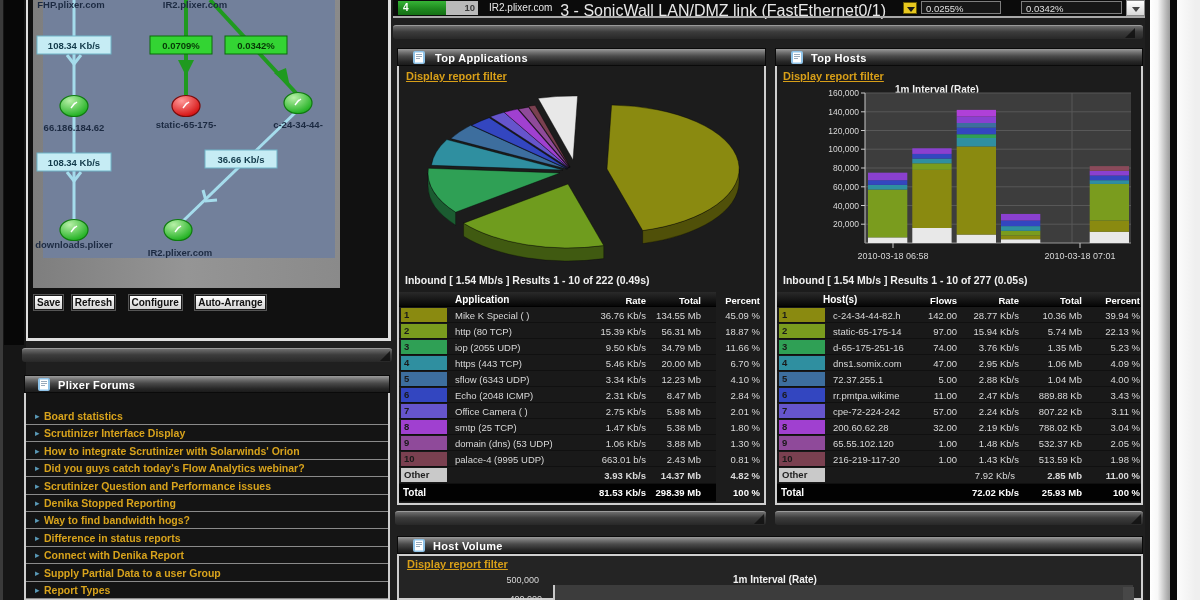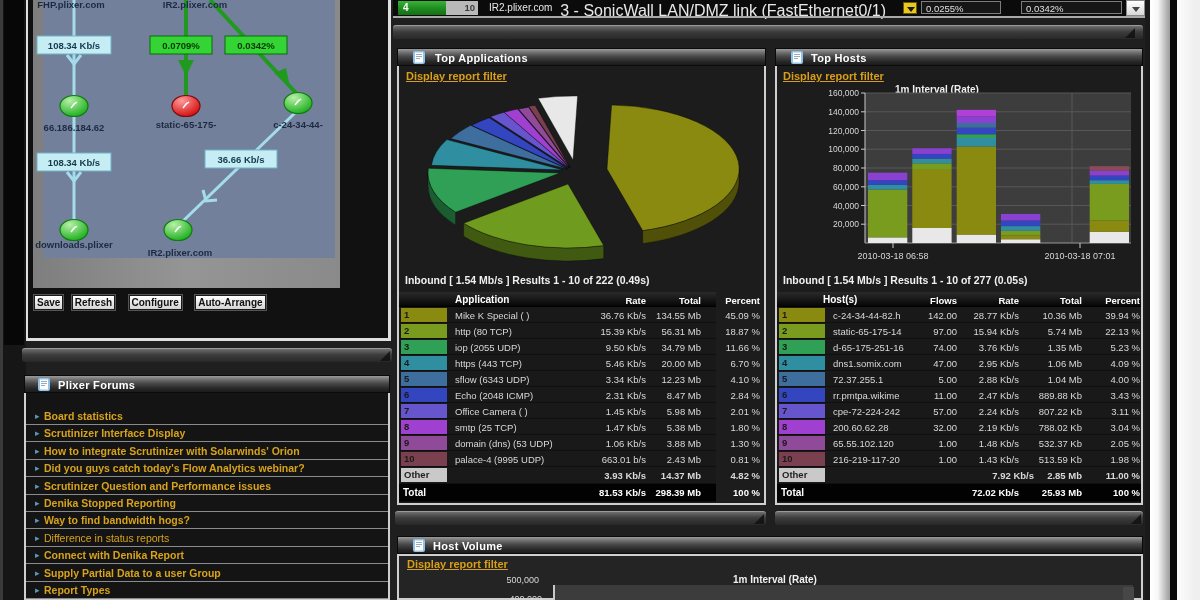--- a/index.html
+++ b/index.html
@@ -174,21 +174,21 @@
       <div style="position:absolute; left:0; right:0; top:102px; height:17px; border-bottom:1px solid #8a8a8a;">
         <span style="position:absolute; left:9px; top:3px; color:#5a9ab8; font-size:9px;">▸</span>
         <span style="position:absolute; left:18px; top:2px; color:#d8a31c; font-size:10.5px; font-weight:bold; white-space:nowrap;">Denika Stopped Reporting</span>
       </div>
       <div style="position:absolute; left:0; right:0; top:119px; height:17px; border-bottom:1px solid #8a8a8a;">
         <span style="position:absolute; left:9px; top:3px; color:#5a9ab8; font-size:9px;">▸</span>
         <span style="position:absolute; left:18px; top:2px; color:#d8a31c; font-size:10.5px; font-weight:bold; white-space:nowrap;">Way to find bandwidth hogs?</span>
       </div>
       <div style="position:absolute; left:0; right:0; top:137px; height:17px; border-bottom:1px solid #8a8a8a;">
         <span style="position:absolute; left:9px; top:3px; color:#5a9ab8; font-size:9px;">▸</span>
-        <span style="position:absolute; left:18px; top:2px; color:#d8a31c; font-size:10.5px; font-weight:normal; white-space:nowrap;">Difference in status reports</span>
+        <span style="position:absolute; left:18px; top:2px; color:#d8a31c; font-size:10.5px; font-weight:bold; white-space:nowrap;">Difference in status reports</span>
       </div>
       <div style="position:absolute; left:0; right:0; top:154px; height:17px; border-bottom:1px solid #8a8a8a;">
         <span style="position:absolute; left:9px; top:3px; color:#5a9ab8; font-size:9px;">▸</span>
         <span style="position:absolute; left:18px; top:2px; color:#d8a31c; font-size:10.5px; font-weight:bold; white-space:nowrap;">Connect with Denika Report</span>
       </div>
       <div style="position:absolute; left:0; right:0; top:172px; height:17px; border-bottom:1px solid #8a8a8a;">
         <span style="position:absolute; left:9px; top:3px; color:#5a9ab8; font-size:9px;">▸</span>
         <span style="position:absolute; left:18px; top:2px; color:#d8a31c; font-size:10.5px; font-weight:bold; white-space:nowrap;">Supply Partial Data to a user Group</span>
       </div>
       <div style="position:absolute; left:0; right:0; top:189px; height:17px; border-bottom:1px solid #8a8a8a;">
@@ -302,21 +302,21 @@
         <div class="trow" style="top:95px;">
           <div class="sw" style="background:#3346c0;">6</div>
           <span class="nm" style="left:56px;">Echo (2048 ICMP)</span>
           <span class="num" style="left:180px; width:67px;">2.31 Kb/s</span>
           <span class="num" style="left:250px; width:52px;">8.47 Mb</span>
           <span class="num" style="left:302px; width:59px;">2.84 %</span>
         </div>
         <div class="trow" style="top:111px;">
           <div class="sw" style="background:#6655cc;">7</div>
           <span class="nm" style="left:56px;">Office Camera ( )</span>
-          <span class="num" style="left:180px; width:67px;">1.45 Kb/s</span>
+          <span class="num" style="left:180px; width:67px;">2.75 Kb/s</span>
           <span class="num" style="left:250px; width:52px;">5.98 Mb</span>
           <span class="num" style="left:302px; width:59px;">2.01 %</span>
         </div>
         <div class="trow" style="top:127px;">
           <div class="sw" style="background:#a040d0;">8</div>
           <span class="nm" style="left:56px;">smtp (25 TCP)</span>
           <span class="num" style="left:180px; width:67px;">1.47 Kb/s</span>
           <span class="num" style="left:250px; width:52px;">5.38 Mb</span>
           <span class="num" style="left:302px; width:59px;">1.80 %</span>
         </div>
@@ -514,21 +514,21 @@
         <div class="trow" style="top:159px;">
           <div class="sw" style="background:#7a4050;">10</div>
           <span class="nm" style="left:56px;">216-219-117-20</span>
           <span class="num" style="left:128px; width:52px;">1.00</span>
           <span class="num" style="left:186px; width:56px;">1.43 Kb/s</span>
           <span class="num" style="left:250px; width:55px;">513.59 Kb</span>
           <span class="num" style="left:305px; width:58px;">1.98 %</span>
         </div>
         <div class="trow" style="top:175px; height:17px;">
           <div class="sw" style="background:#c9c9c9; color:#222;">Other</div>
-          <span class="num" style="left:201px; width:56px; font-weight:bold;text-align:right;">7.92 Kb/s</span>
+          <span class="num" style="left:182px; width:56px; font-weight:normal;text-align:right;">7.92 Kb/s</span>
           <span class="num" style="left:250px; width:55px; font-weight:bold;">2.85 Mb</span>
           <span class="num" style="left:305px; width:58px; font-weight:bold;">11.00 %</span>
         </div>
         <div class="trow" style="top:192px; height:18px; background:#020202; color:#fff;">
           <span class="nm" style="left:4px; font-weight:bold; color:#fff; font-size:10px; top:3px;">Total</span>
           <span class="num" style="left:186px; width:56px; font-weight:bold;">72.02 Kb/s</span>
           <span class="num" style="left:250px; width:55px; font-weight:bold;">25.93 Mb</span>
           <span class="num" style="left:305px; width:58px; font-weight:bold;">100 %</span>
         </div>
     </div>

